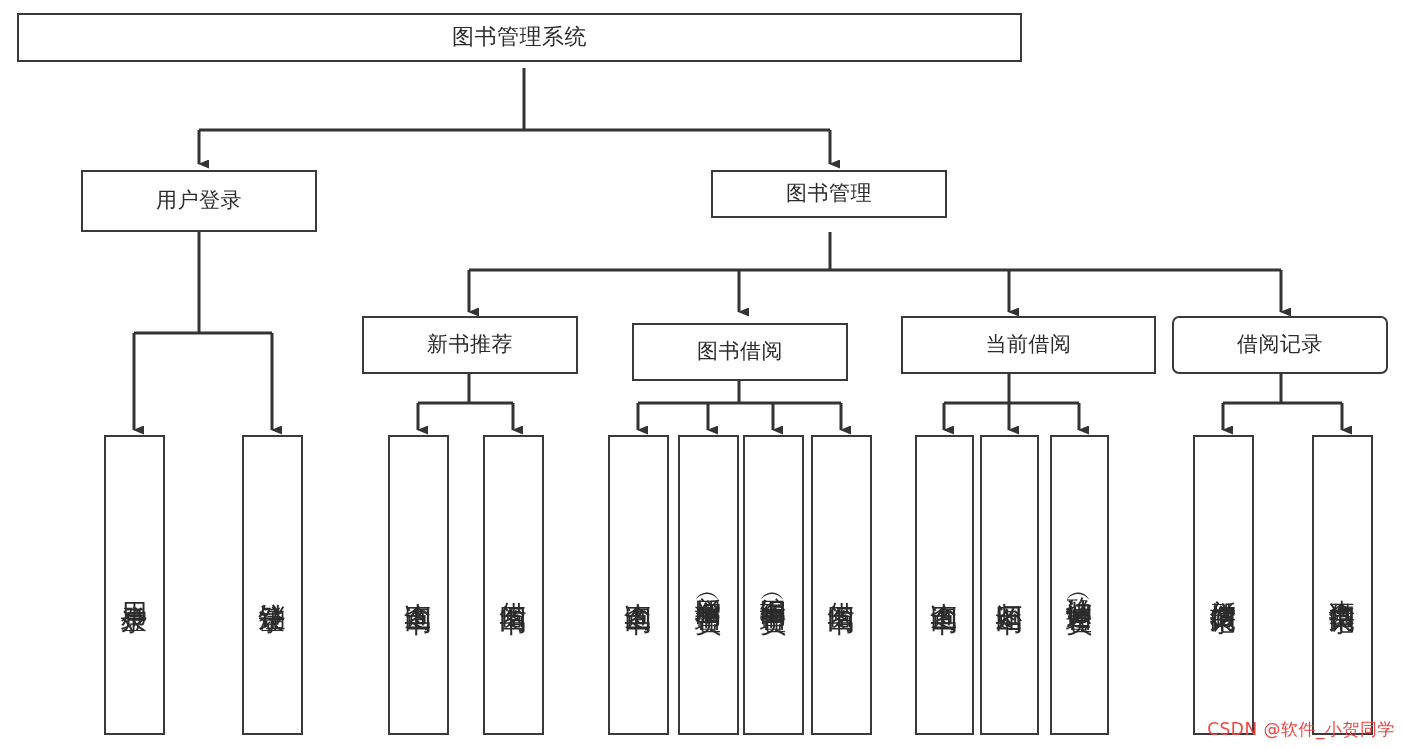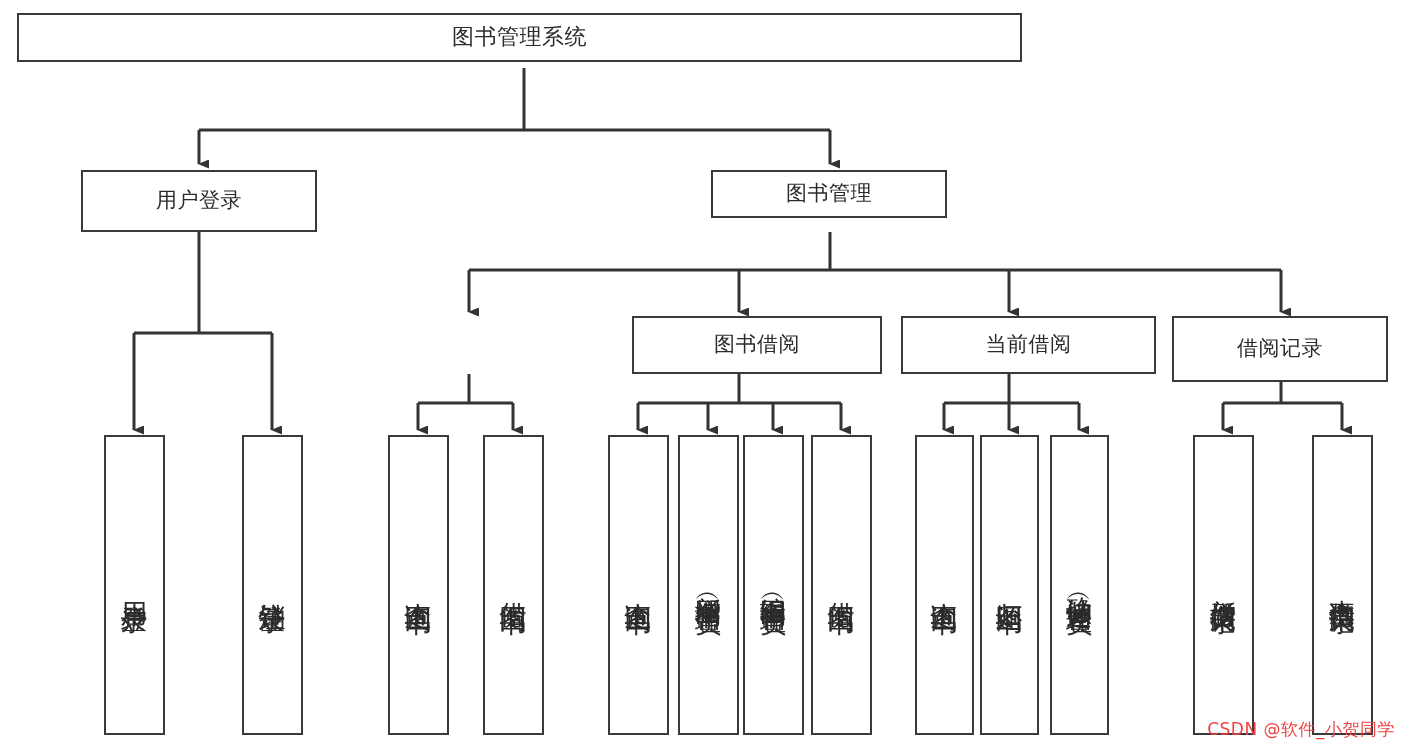--- a/index.html
+++ b/index.html
@@ -139,30 +139,33 @@
   </div>
 
   <div class="node horiz" style="left:81px; top:170px; width:236px; height:62px;">
     <span class="node-label">用户登录</span>
   </div>
 
   <div class="node horiz" style="left:711px; top:170px; width:236px; height:48px;">
     <span class="node-label">图书管理</span>
   </div>
 
-
-  <div class="node horiz" style="left:632px; top:316px; width:250px; height:58px;">
+  <div class="node horiz" style="left:362px; top:316px; width:216px; height:58px;">
+    <span class="node-label">新书推荐</span>
+  </div>
+
+  <div class="node horiz" style="left:632px; top:323px; width:216px; height:58px;">
     <span class="node-label">图书借阅</span>
   </div>
 
   <div class="node horiz" style="left:901px; top:316px; width:255px; height:58px;">
     <span class="node-label">当前借阅</span>
   </div>
 
-  <div class="node horiz" style="left:1172px; top:316px; width:216px; height:66px;">
+  <div class="node horiz" style="left:1172px; top:316px; width:216px; height:58px;border-radius:7px;">
     <span class="node-label">借阅记录</span>
   </div>
 
   <div class="node vert" style="left:104px; top:435px; width:61px; height:300px;">
     <span class="node-label">用户登录</span>
   </div>
 
   <div class="node vert" style="left:242px; top:435px; width:61px; height:300px;">
     <span class="node-label">注销登录</span>
   </div>

